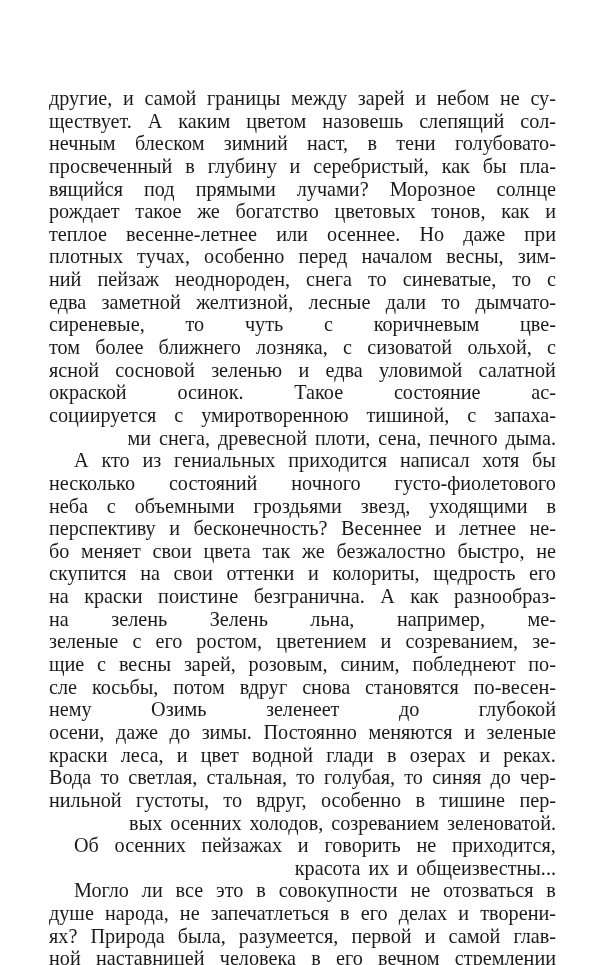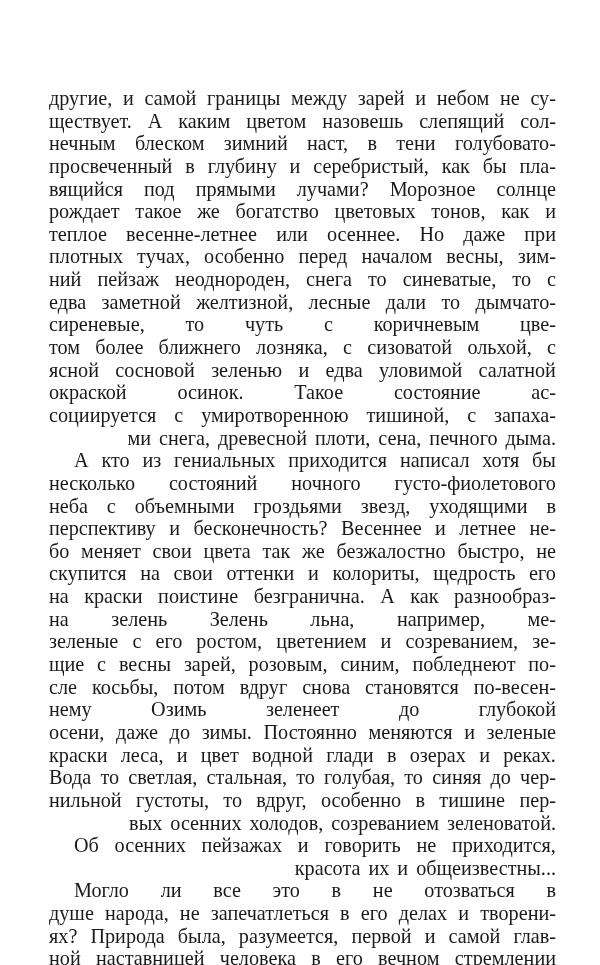--- a/index.html
+++ b/index.html
@@ -100,21 +100,21 @@
         <div class="jline"><span class="word">краски</span><span class="word">леса,</span><span class="word">и</span><span class="word">цвет</span><span class="word">водной</span><span class="word">глади</span><span class="word">в</span><span class="word">озерах</span><span class="word">и</span><span class="word">реках.</span></div>
         <div class="jline"><span class="word">Вода</span><span class="word">то</span><span class="word">светлая,</span><span class="word">стальная,</span><span class="word">то</span><span class="word">голубая,</span><span class="word">то</span><span class="word">синяя</span><span class="word">до</span><span class="word">чер-</span></div>
         <div class="jline"><span class="word">нильной</span><span class="word">густоты,</span><span class="word">то</span><span class="word">вдруг,</span><span class="word">особенно</span><span class="word">в</span><span class="word">тишине</span><span class="word">пер-</span></div>
         <div class="jline last"><span class="word">вых</span><span class="word">осенних</span><span class="word">холодов,</span><span class="word">созреванием</span><span class="word">зеленоватой.</span></div>
       </div>
       <div>
         <div class="jline indent"><span class="word">Об</span><span class="word">осенних</span><span class="word">пейзажах</span><span class="word">и</span><span class="word">говорить</span><span class="word">не</span><span class="word">приходится,</span></div>
         <div class="jline last"><span class="word">красота</span><span class="word">их</span><span class="word">и</span><span class="word">общеизвестны...</span></div>
       </div>
       <div>
-        <div class="jline indent"><span class="word">Могло</span><span class="word">ли</span><span class="word">все</span><span class="word">это</span><span class="word">в</span><span class="word">не</span><span class="word">отозваться</span><span class="word">в</span></div>
+        <div class="jline indent"><span class="word">Могло</span><span class="word">ли</span><span class="word">все</span><span class="word">это</span><span class="word">в</span><span class="word">совокупности</span><span class="word">не</span><span class="word">отозваться</span><span class="word">в</span></div>
         <div class="jline"><span class="word">душе</span><span class="word">народа,</span><span class="word">не</span><span class="word">запечатлеться</span><span class="word">в</span><span class="word">его</span><span class="word">делах</span><span class="word">и</span><span class="word">творени-</span></div>
         <div class="jline"><span class="word">ях?</span><span class="word">Природа</span><span class="word">была,</span><span class="word">разумеется,</span><span class="word">первой</span><span class="word">и</span><span class="word">самой</span><span class="word">глав-</span></div>
         <div class="jline"><span class="word">ной</span><span class="word">наставницей</span><span class="word">человека</span><span class="word">в</span><span class="word">его</span><span class="word">вечном</span><span class="word">стремлении</span></div>
         <div class="jline last"><span class="word">к</span><span class="word">прекрасному.</span></div>
       </div>
     </div>
   <div class="page-number">372</div>
 </div>
 
 </body></html>

